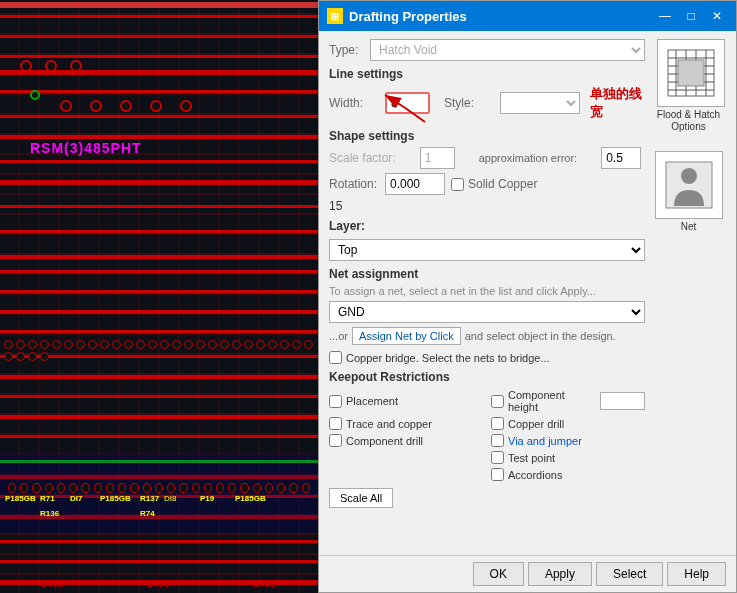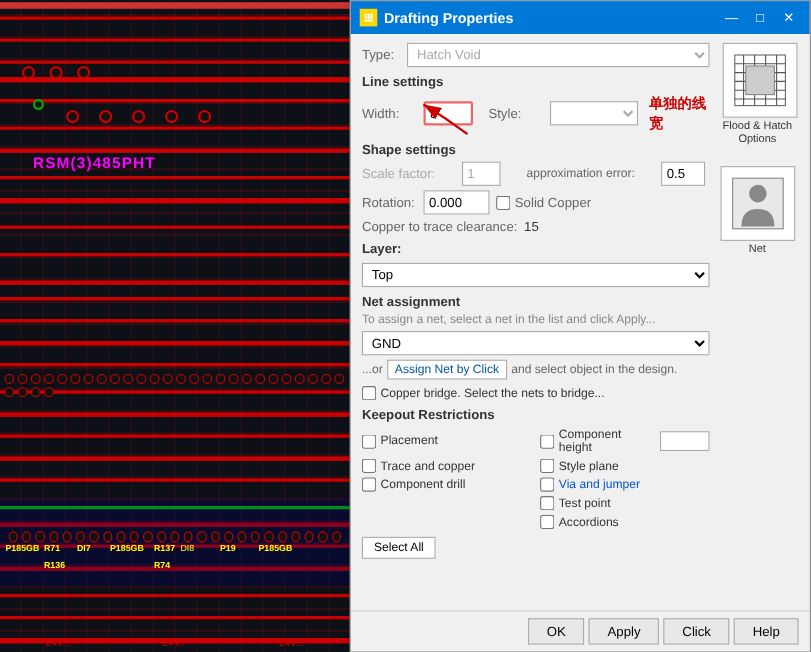--- a/index.html
+++ b/index.html
@@ -606,21 +606,20 @@
           <span class="form-label">Rotation:</span>
           <input type="text" value="0.000" style="width: 60px; height: 22px; border: 1px solid rgb(170, 170, 170); font-size: 12px; padding: 0px 4px;">
           <label class="checkbox-label">
             <input type="checkbox" style="">
             <span>Solid Copper</span>
           </label>
         </div>
 
         
         <div class="copper-clearance">
-          <span>Copper to trace clearance:</span>
           <span class="clearance-val">15</span>
         </div>
 
         
         <div class="layer-section">
           <div class="section-header">Layer:</div>
           <select class="layer-select">
             <option>Top</option>
           </select>
         </div>
@@ -658,21 +657,21 @@
             <input type="checkbox" style="">
             <span>Component height</span>
             <input type="text" class="comp-height-input" style="">
           </div>
           <div class="keepout-item">
             <input type="checkbox" style="">
             <span>Trace and copper</span>
           </div>
           <div class="keepout-item">
             <input type="checkbox" style="">
-            <span>Style plane</span>
+            <span>Copper drill</span>
           </div>
           <div class="keepout-item">
             <input type="checkbox" style="">
             <span>Component drill</span>
           </div>
           <div class="keepout-item">
             <input type="checkbox" style="">
             <span class="blue-link">Via and jumper</span>
           </div>
           <div class="keepout-item"></div>
@@ -681,21 +680,21 @@
             <span>Test point</span>
           </div>
           <div class="keepout-item"></div>
           <div class="keepout-item">
             <input type="checkbox" style="">
             <span>Accordions</span>
           </div>
         </div>
 
         
-        <button class="select-all-btn">Select All</button>
+        <button class="select-all-btn">Scale All</button>
       </div>
 
       <div class="dialog-right-panel">
         <div class="flood-hatch-panel">
           <div class="panel-icon-box">
             <svg width="50" height="50">
               <rect x="2" y="2" width="46" height="46" fill="none" stroke="#666" stroke-width="1"></rect>
               <line x1="2" y1="10" x2="48" y2="10" stroke="#555" stroke-width="1"></line>
               <line x1="2" y1="18" x2="48" y2="18" stroke="#555" stroke-width="1"></line>
               <line x1="2" y1="26" x2="48" y2="26" stroke="#555" stroke-width="1"></line>
@@ -721,17 +720,17 @@
             </svg>
           </div>
           <div class="net-label">Net</div>
         </div>
       </div>
     </div>
 
     <div class="dialog-footer">
       <button class="footer-btn">OK</button>
       <button class="footer-btn">Apply</button>
-      <button class="footer-btn">Click</button>
+      <button class="footer-btn">Select</button>
       <button class="footer-btn">Help</button>
     </div>
   </div>
 </div>
 
 </body></html>

